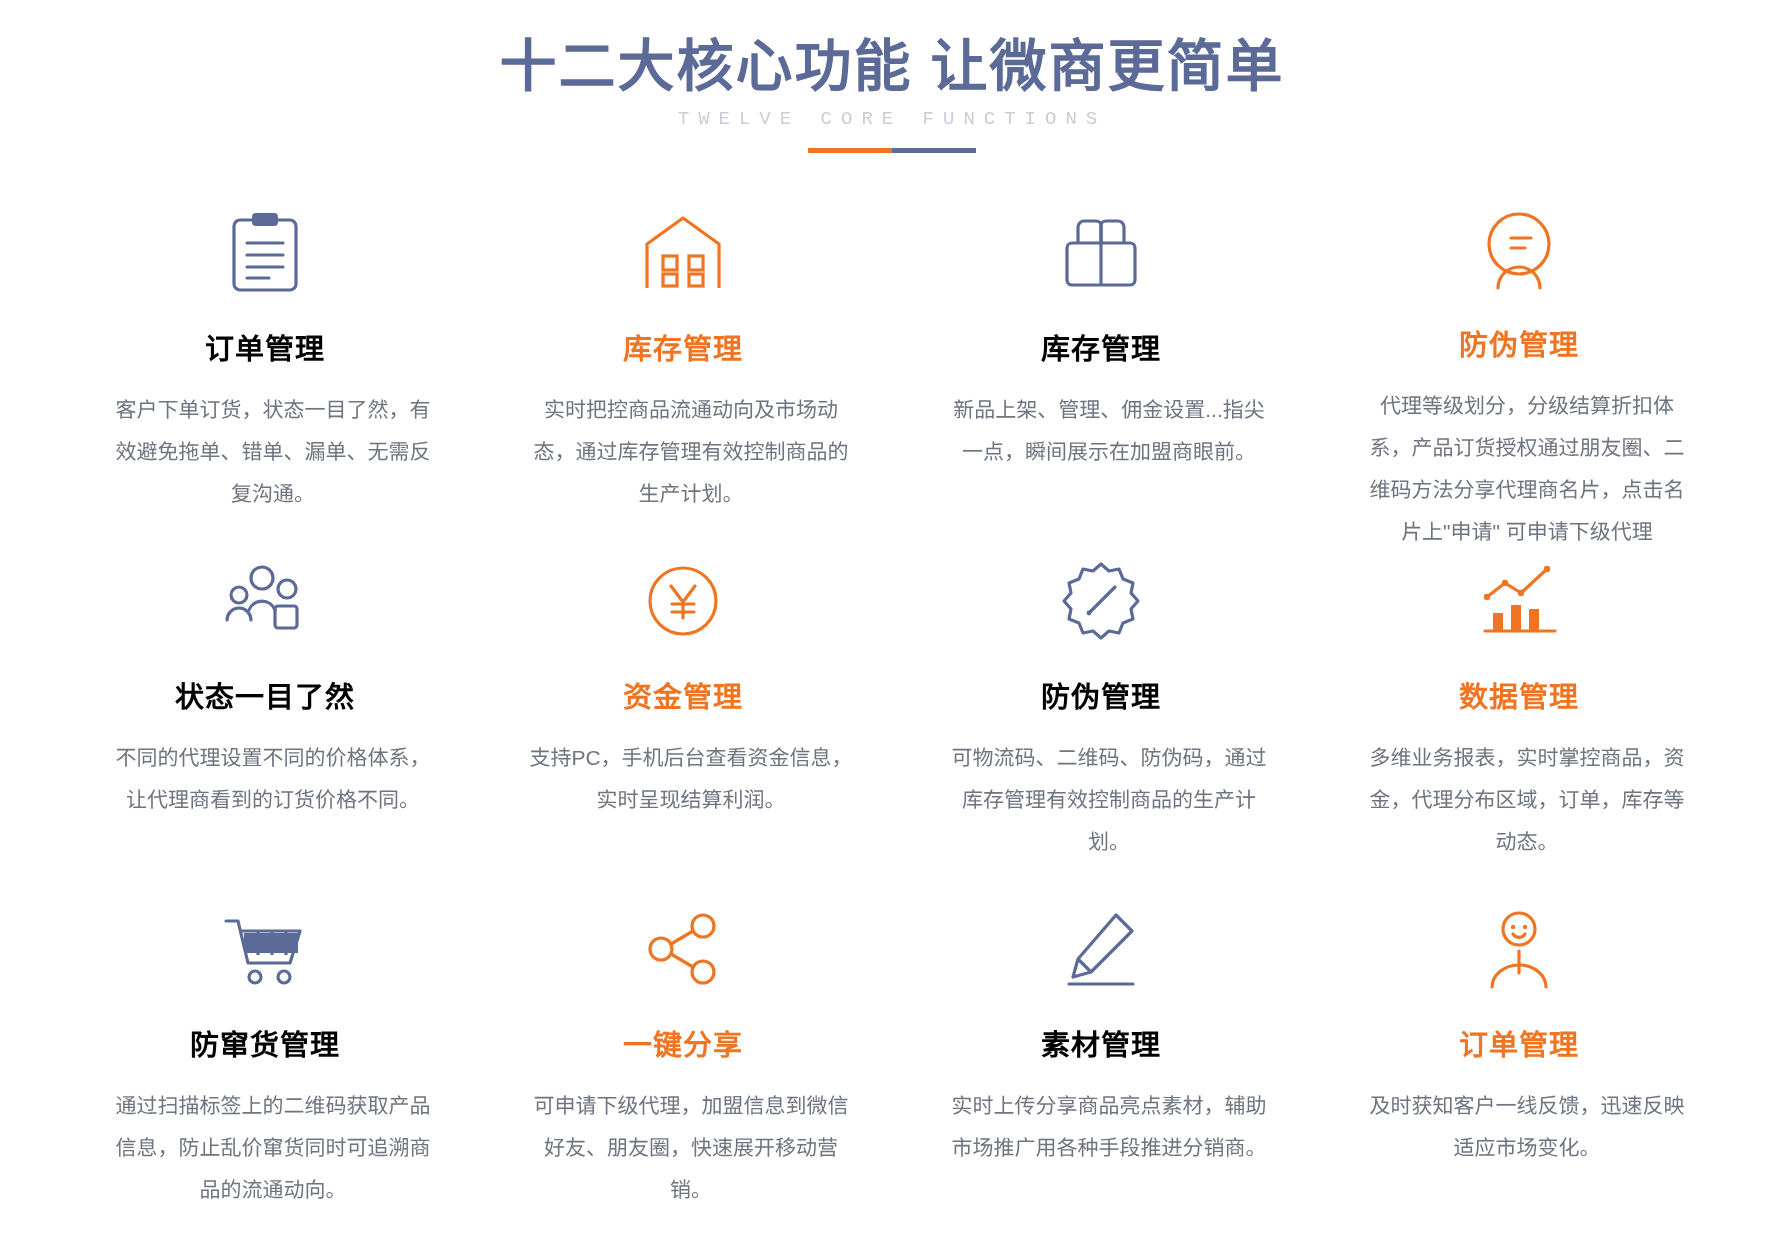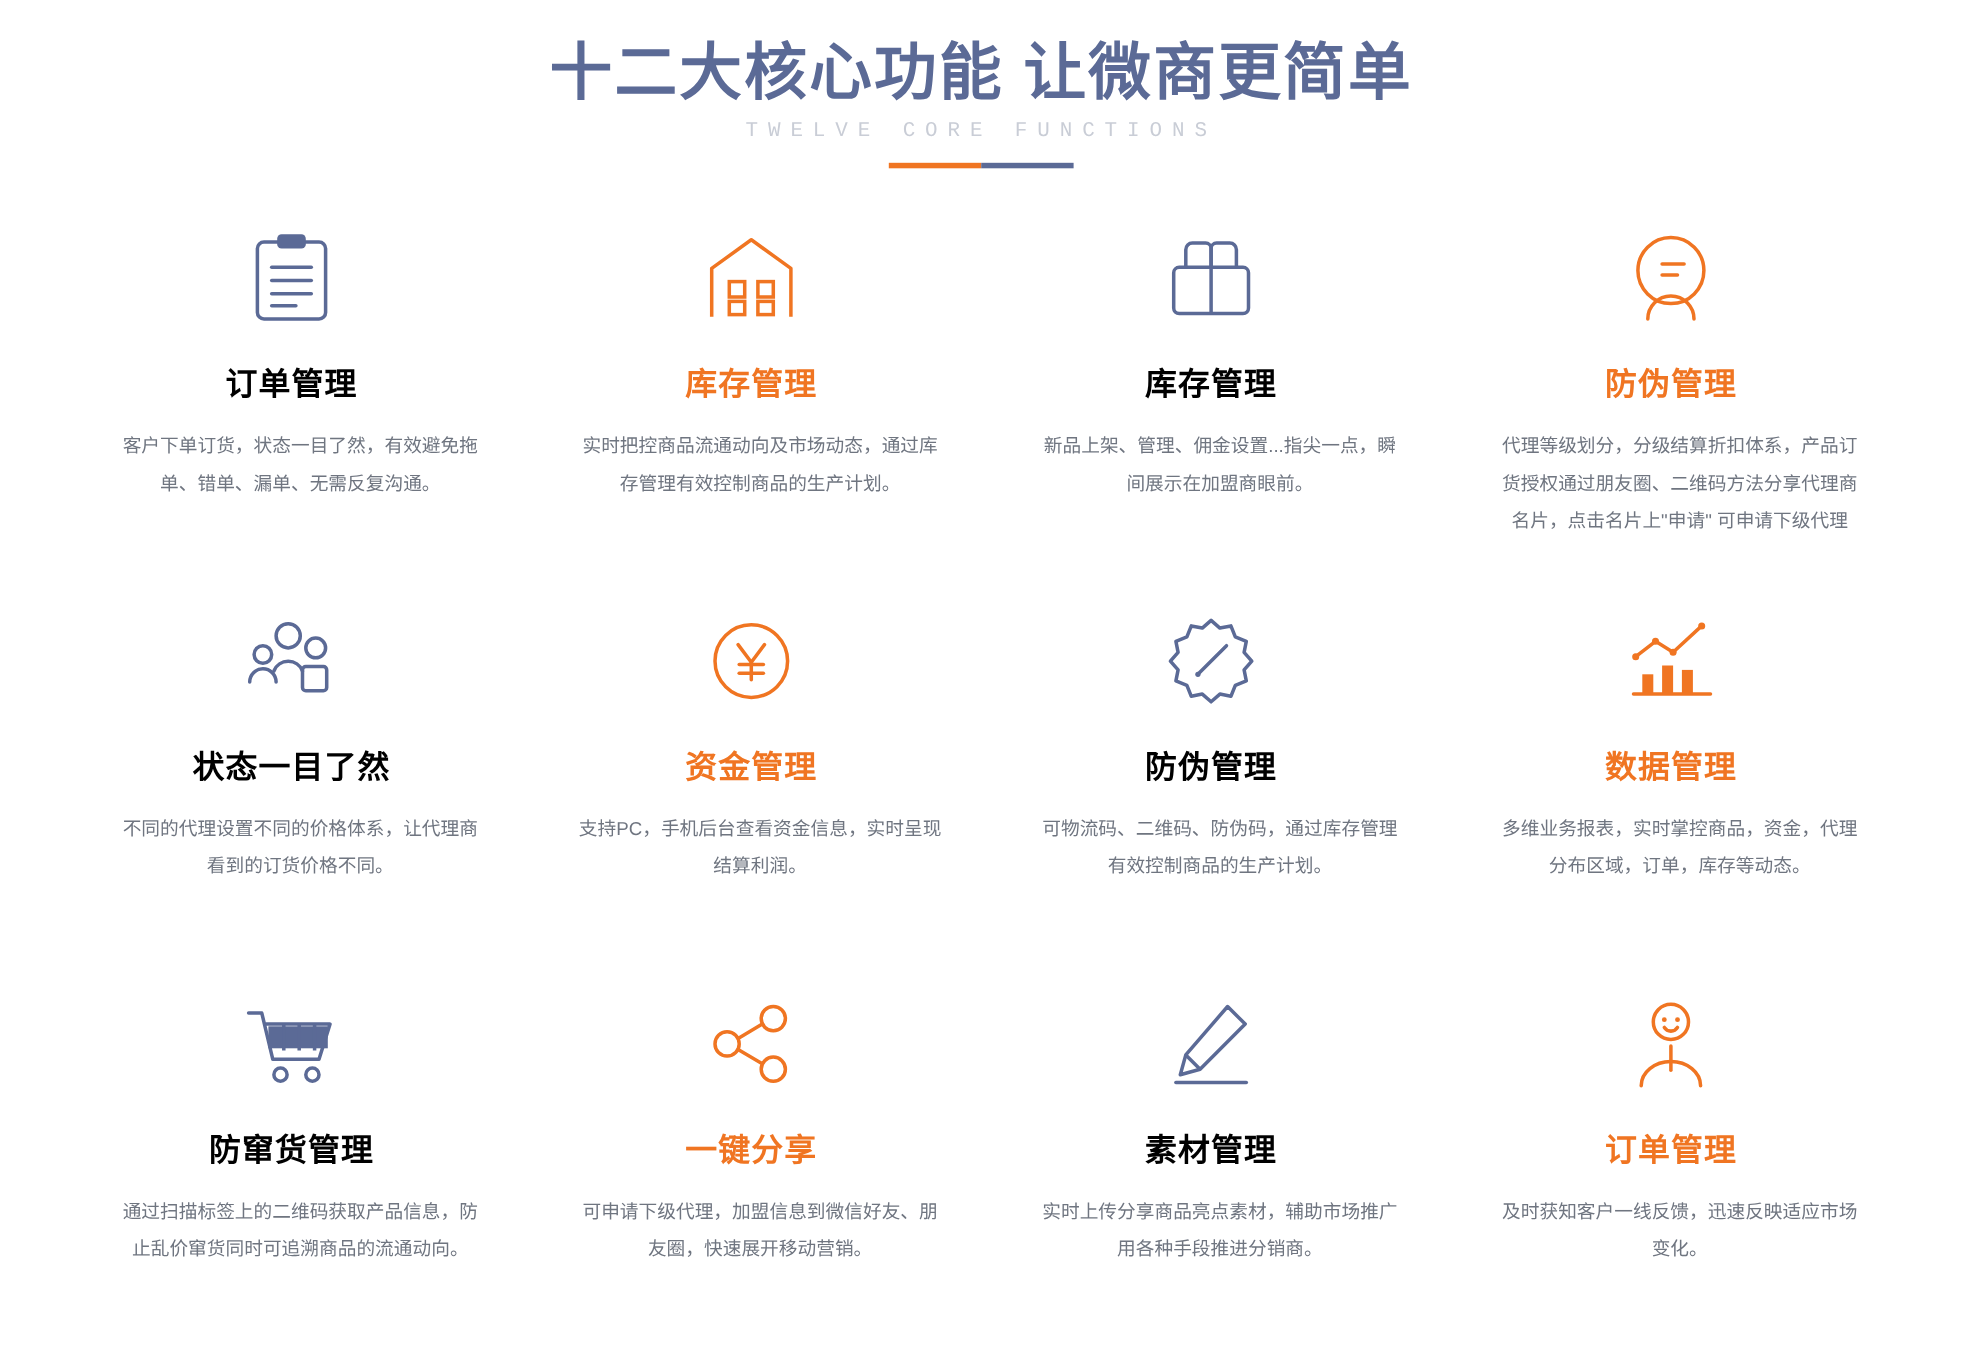--- a/index.html
+++ b/index.html
@@ -82,21 +82,21 @@
     justify-content: center;
   }
   .cell-title {
     margin-top: 24px;
     font-size: 29px;
     font-weight: 700;
     letter-spacing: 1px;
   }
   .cell-desc {
     margin-top: 22px;
-    font-size: 17px;
+    font-size: 21px;
     line-height: 2.0;
     color: #6f7580;
     text-align: center;
     max-width: 330px;
     margin-left: 16px;
   }
   .blue { color: #000000; }
   .orange { color: #f07522; }
 
   svg { display: block; }

